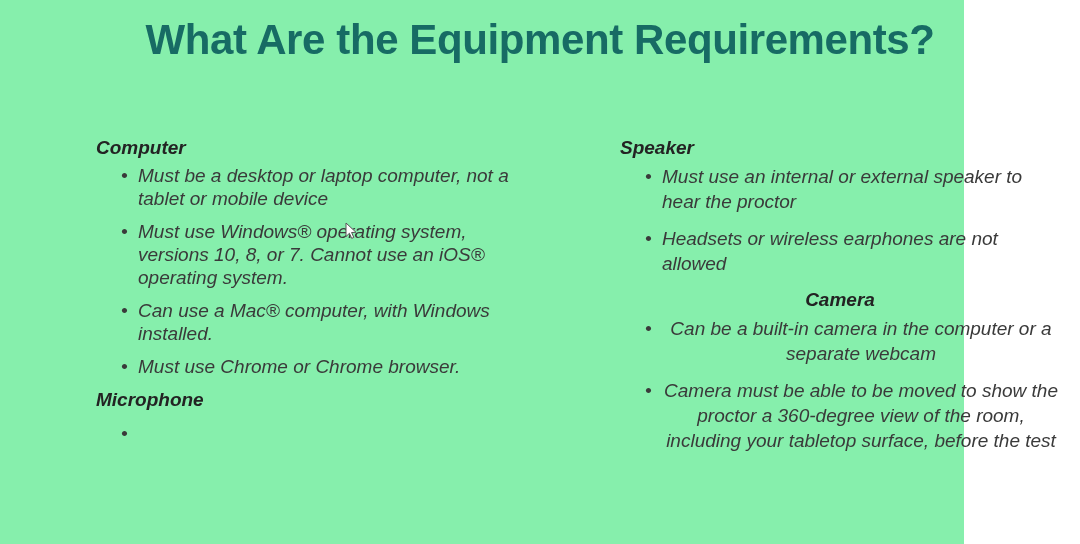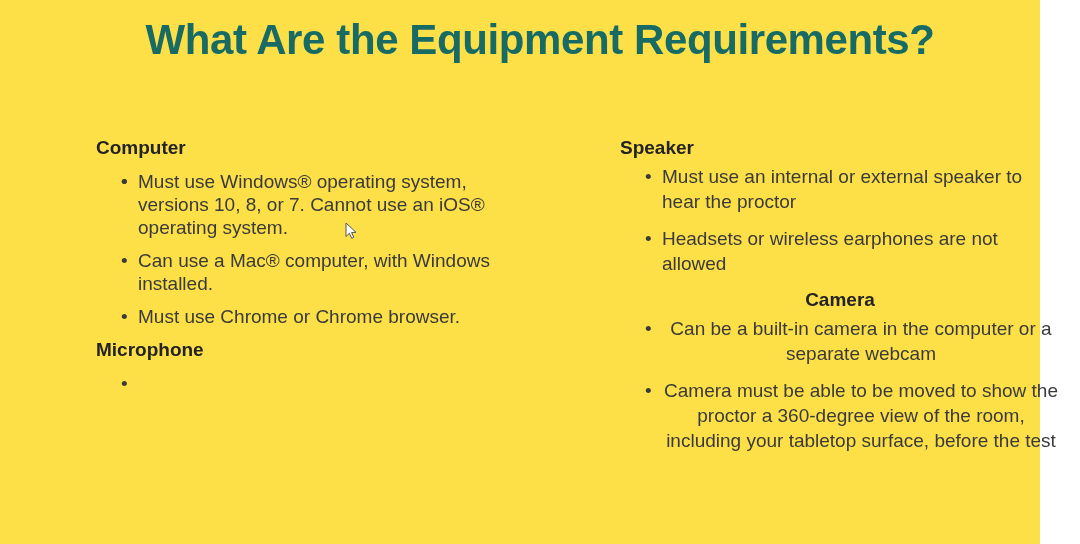--- a/index.html
+++ b/index.html
@@ -10,23 +10,23 @@
     width: 1080px;
     height: 544px;
     background: #ffffff;
     font-family: "Liberation Sans", sans-serif;
     overflow: hidden;
     position: relative;
   }
 
   .slide {
     position: relative;
-    width: 1040px;
+    width: 964px;
     height: 544px;
-    background: #fde047;
+    background: #86efac;
   }
 
   .slide-title {
     position: absolute;
     left: 0;
     top: 16px;
     width: 1080px;
     text-align: center;
     font-size: 42px;
     font-weight: bold;
@@ -40,20 +40,21 @@
     position: absolute;
     top: 136px;
     left: 0;
     width: 1080px;
     height: 400px;
   }
 
   .column {
     position: absolute;
     top: 0;
+    font-style: italic;
   }
   .column-left {
     left: 96px;
     width: 440px;
   }
   .column-right {
     left: 577px;
     width: 440px;
     margin-left: 43px;
   }
@@ -126,20 +127,21 @@
   <div class="slide-title">What Are the Equipment Requirements?</div>
 
   <div class="columns">
 
     <div class="column column-left">
       <div class="section">
         <div class="section-heading">Computer</div>
         <ul class="bullets">
           <li class="bullet">
             <span class="marker">•</span>
+            <span>Must be a desktop or laptop computer, not a tablet or mobile device</span>
           </li>
           <li class="bullet">
             <span class="marker">•</span>
             <span>Must use Windows® operating system, versions 10, 8, or 7. Cannot use an iOS® operating system.</span>
           </li>
           <li class="bullet">
             <span class="marker">•</span>
             <span>Can use a Mac® computer, with Windows installed.</span>
           </li>
           <li class="bullet">

